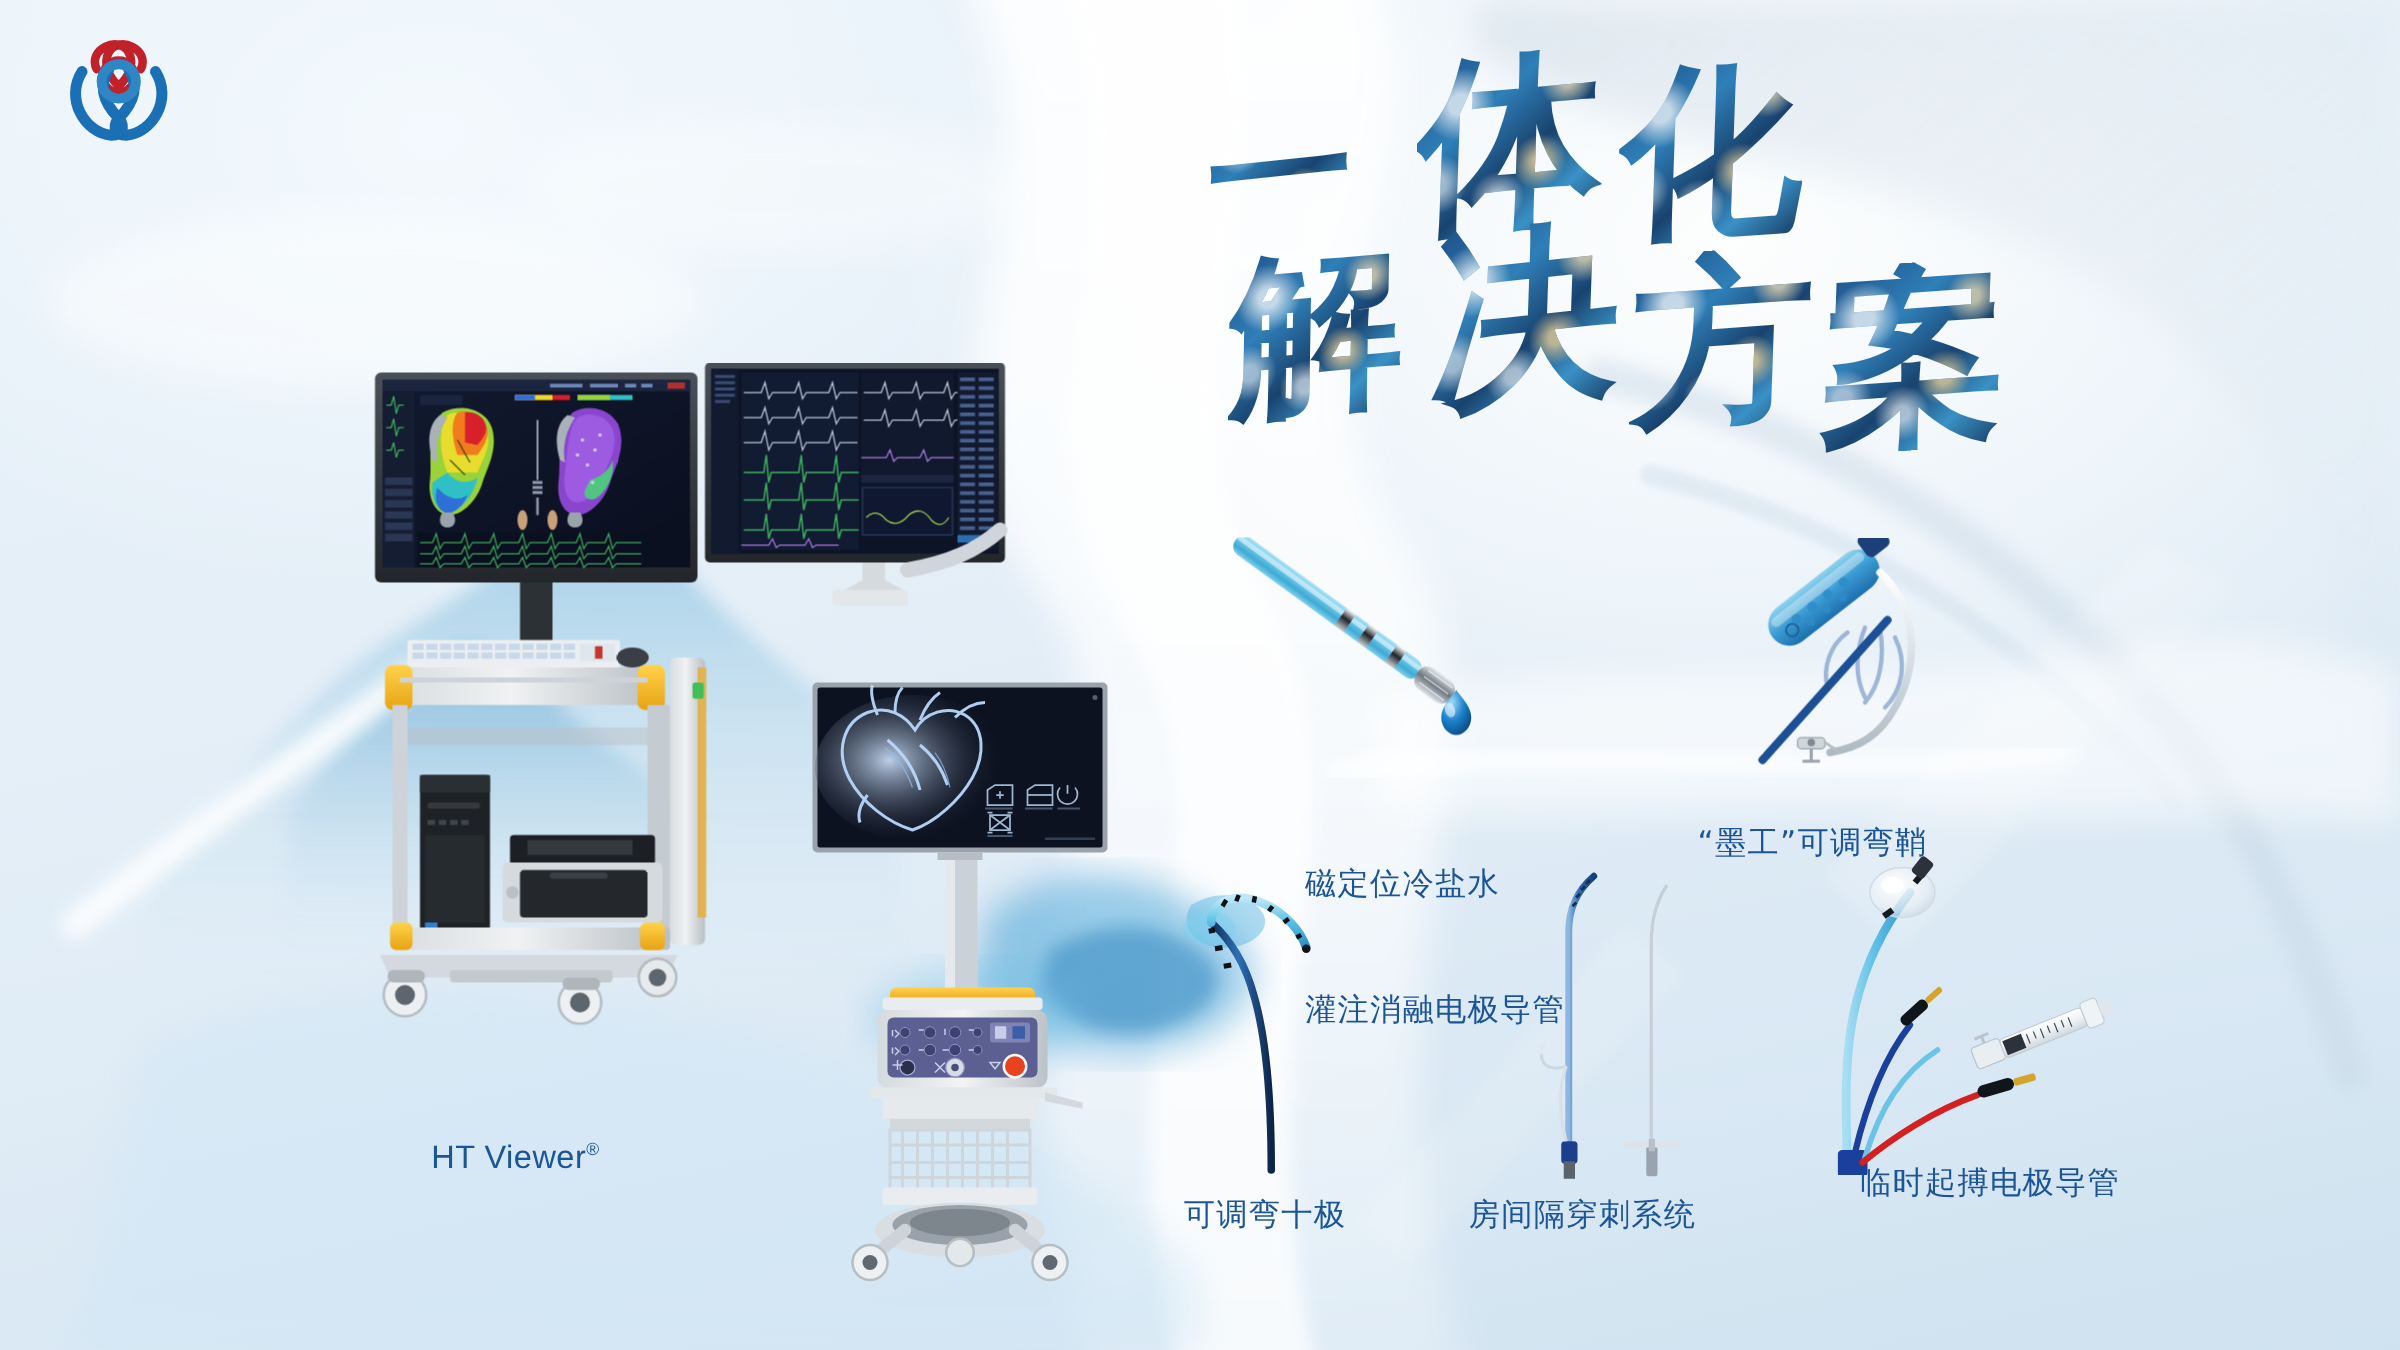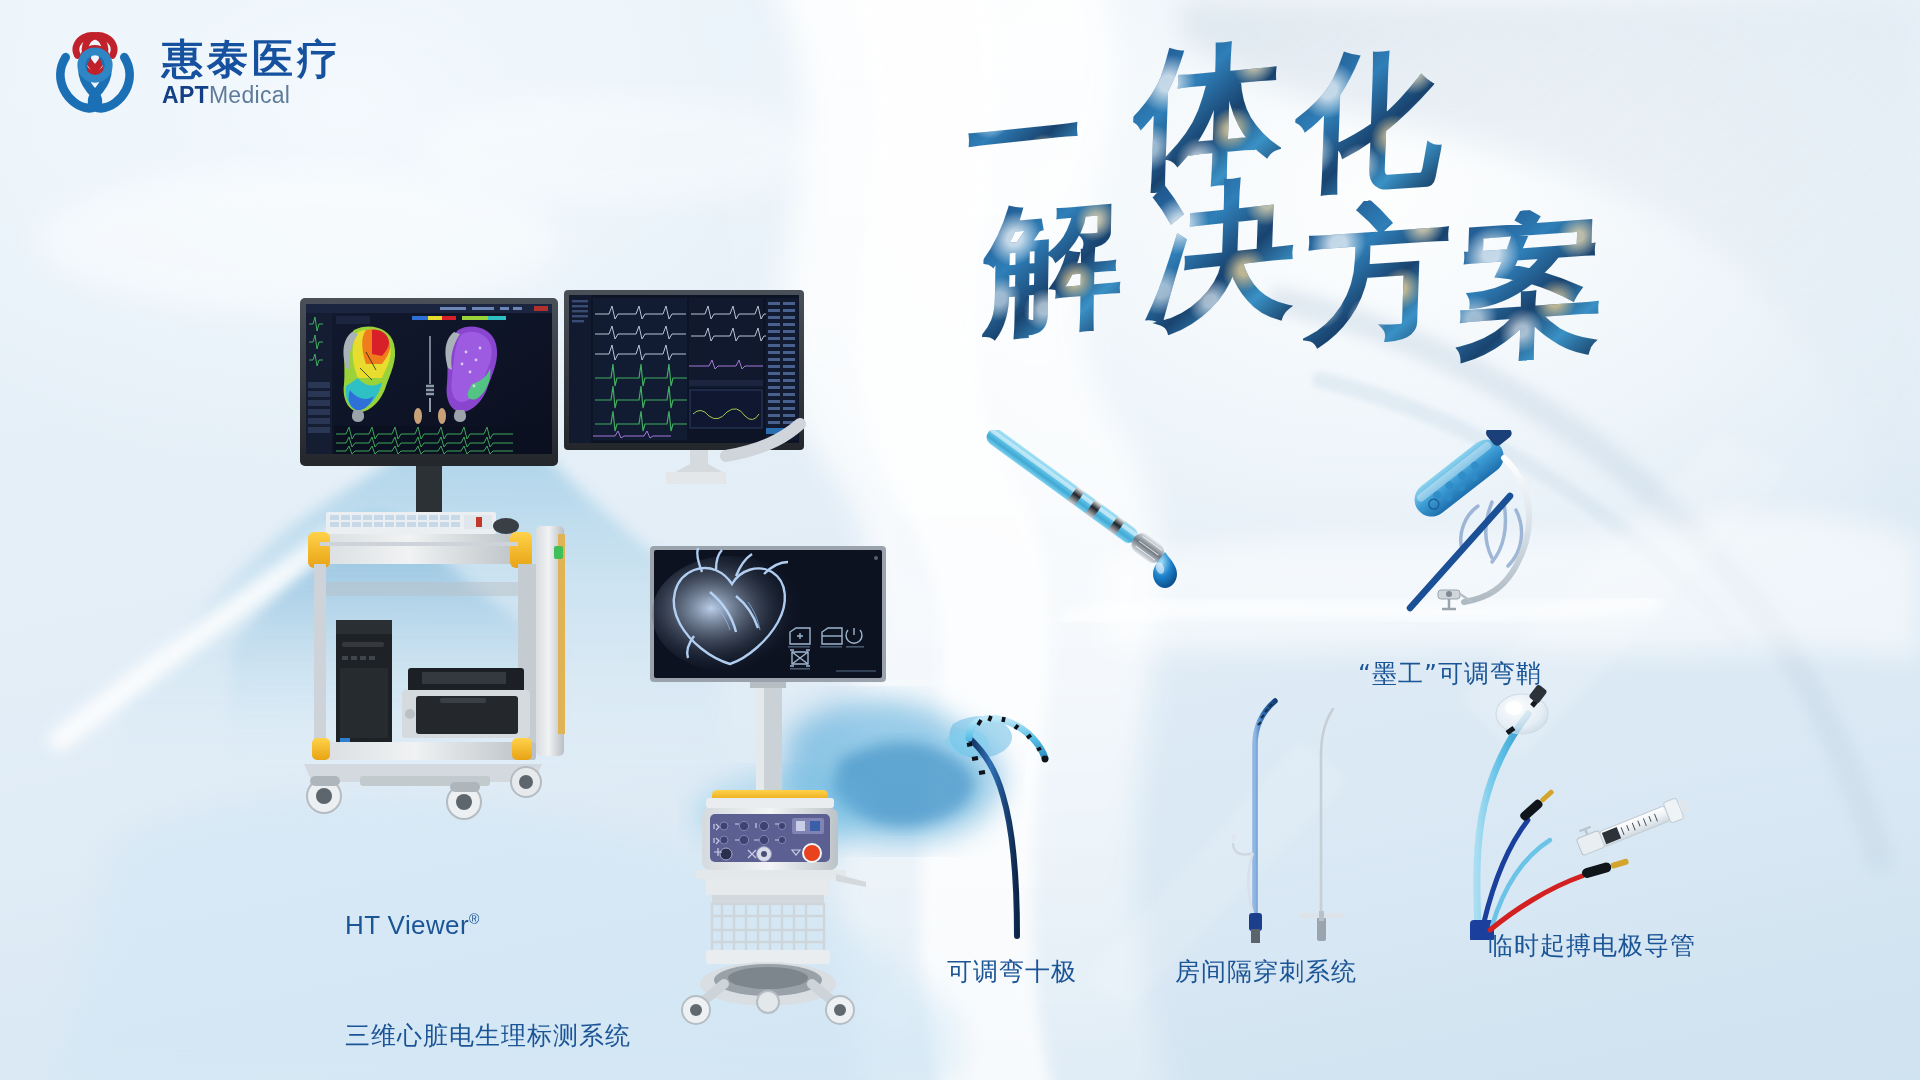--- a/index.html
+++ b/index.html
@@ -138,26 +138,20 @@
       <svg viewBox="0 0 100 100" width="98" height="98">
         <g fill="none" stroke-linecap="round">
           <path d="M32,34 C24,18 50,6 58,20 C64,31 56,42 50,48" stroke="#c0212a" stroke-width="7"></path>
           <path d="M68,34 C76,18 50,6 42,20 C36,31 44,42 50,48" stroke="#c0212a" stroke-width="7"></path>
           <circle cx="50" cy="40" r="13" stroke="#c0212a" stroke-width="7"></circle>
           <path d="M20,36 C6,58 22,86 44,88 C52,88 56,82 50,74 C36,60 34,46 42,34" stroke="#1b6fb5" stroke-width="9"></path>
           <path d="M80,36 C94,58 78,86 56,88 C48,88 44,82 50,74 C64,60 66,46 58,34" stroke="#1b6fb5" stroke-width="9"></path>
           <circle cx="50" cy="44" r="14" stroke="#2f86c4" stroke-width="8"></circle>
         </g>
       </svg>
-    </div>
-    <div class="wordmark">
-      <div class="cn-name">惠泰医疗</div>
-      <div class="en-name">
-        <b>APT</b><span>Medical</span>
-      </div>
     </div>
   </div>
 
   <div id="headline">
     <div class="cal" id="c1">一</div>
     <div class="cal" id="c2">体</div>
     <div class="cal" id="c3">化</div>
     <div class="cal" id="c4">解</div>
     <div class="cal" id="c5">决</div>
     <div class="cal" id="c6">方</div>
@@ -797,23 +791,26 @@
       <g stroke="#2b323a" stroke-width="1" opacity=".85">
         <path d="M152,148 v8 M158,148 v6 M164,148 v8 M170,148 v6 M176,148 v8 M182,148 v6 M188,148 v8"></path>
       </g>
       <rect x="200" y="141" width="14" height="22" rx="3" fill="#eef3f6" stroke="#c2ccd4"></rect>
       <rect x="214" y="146" width="8" height="12" rx="2" fill="#dfe7ec"></rect>
     </g>
   </svg>
 
   <div class="label en" style="left:345px;top:838px;">
     <div><span>HT Viewer</span><sup>®</sup></div>
-    <div style="font-family:'DejaVu Sans',sans-serif;font-size:25px;margin-top:6px;letter-spacing:1px;">三维心脏电生理标测系统</div>
   </div>
 
+  <div class="label c" style="left:1148px;top:622px;">
+    <div>磁定位冷盐水</div>
+    <div>灌注消融电极导管</div>
+  </div>
 
   <div class="label c" style="left:1450px;top:657px;">“墨工”可调弯鞘</div>
 
   <div class="label c" style="left:1012px;top:955px;">可调弯十极</div>
 
   <div class="label c" style="left:1266px;top:955px;">房间隔穿刺系统</div>
 
   <div class="label c" style="left:1592px;top:929px;">临时起搏电极导管</div>
 
 </div>

